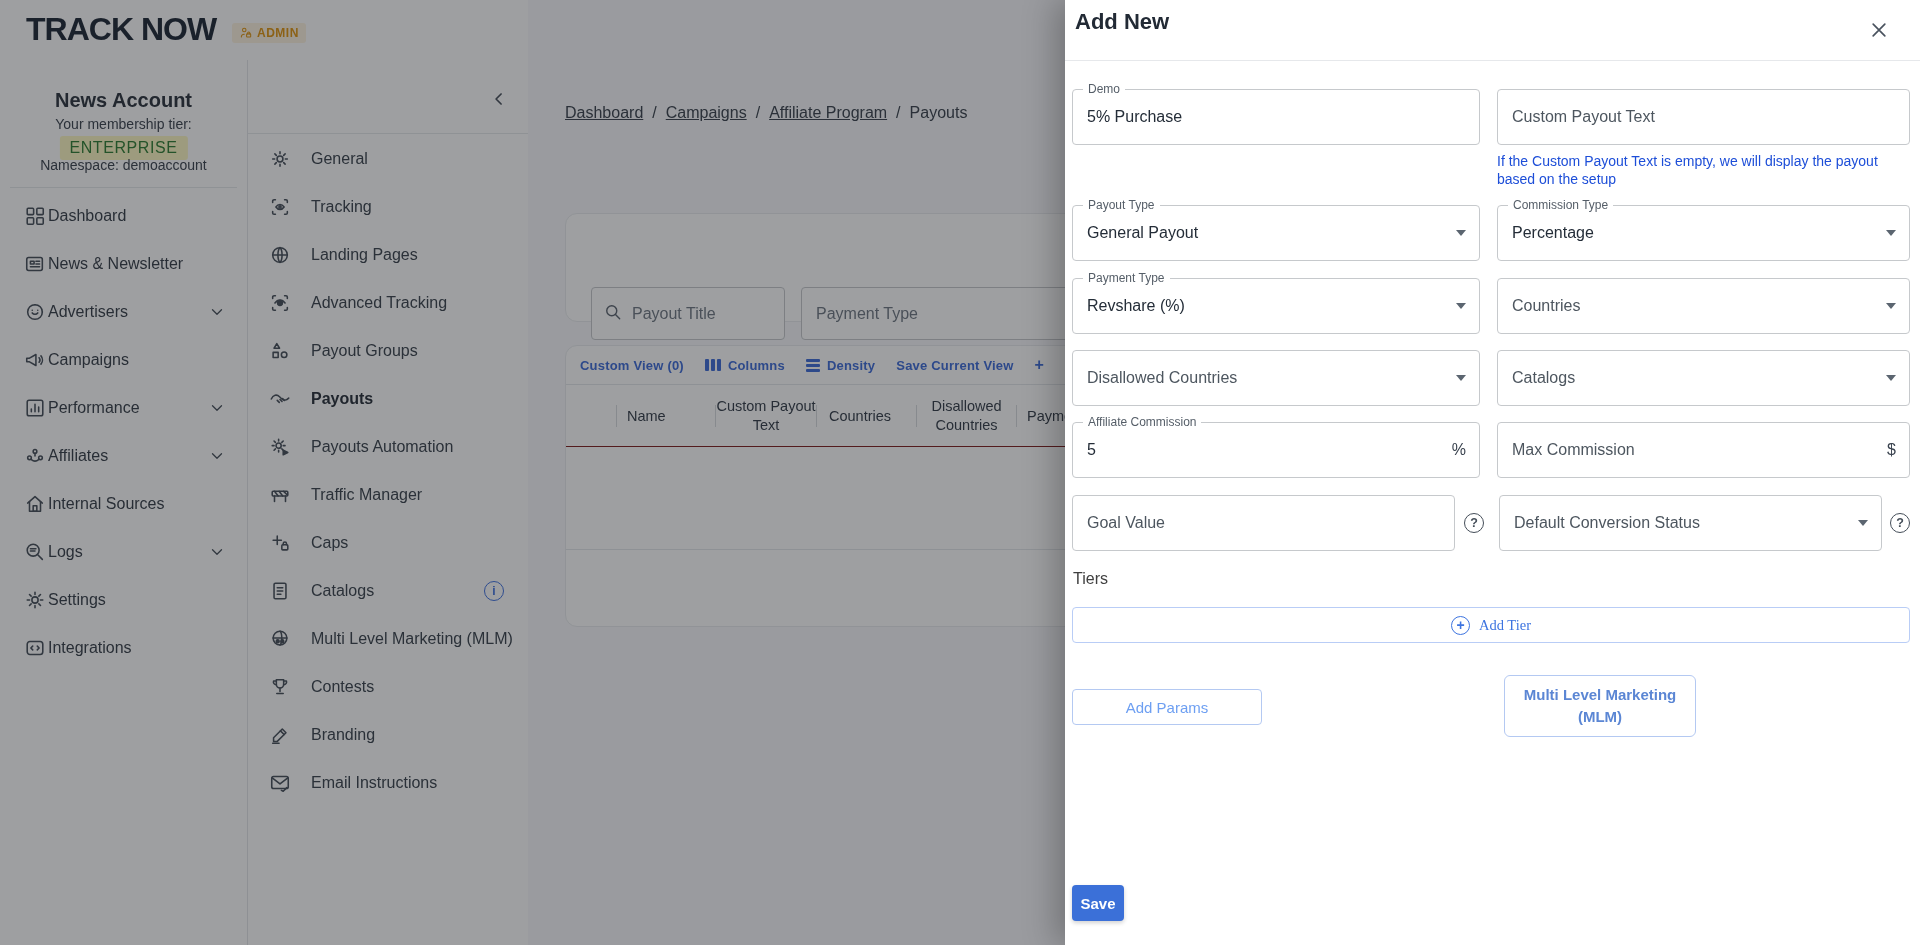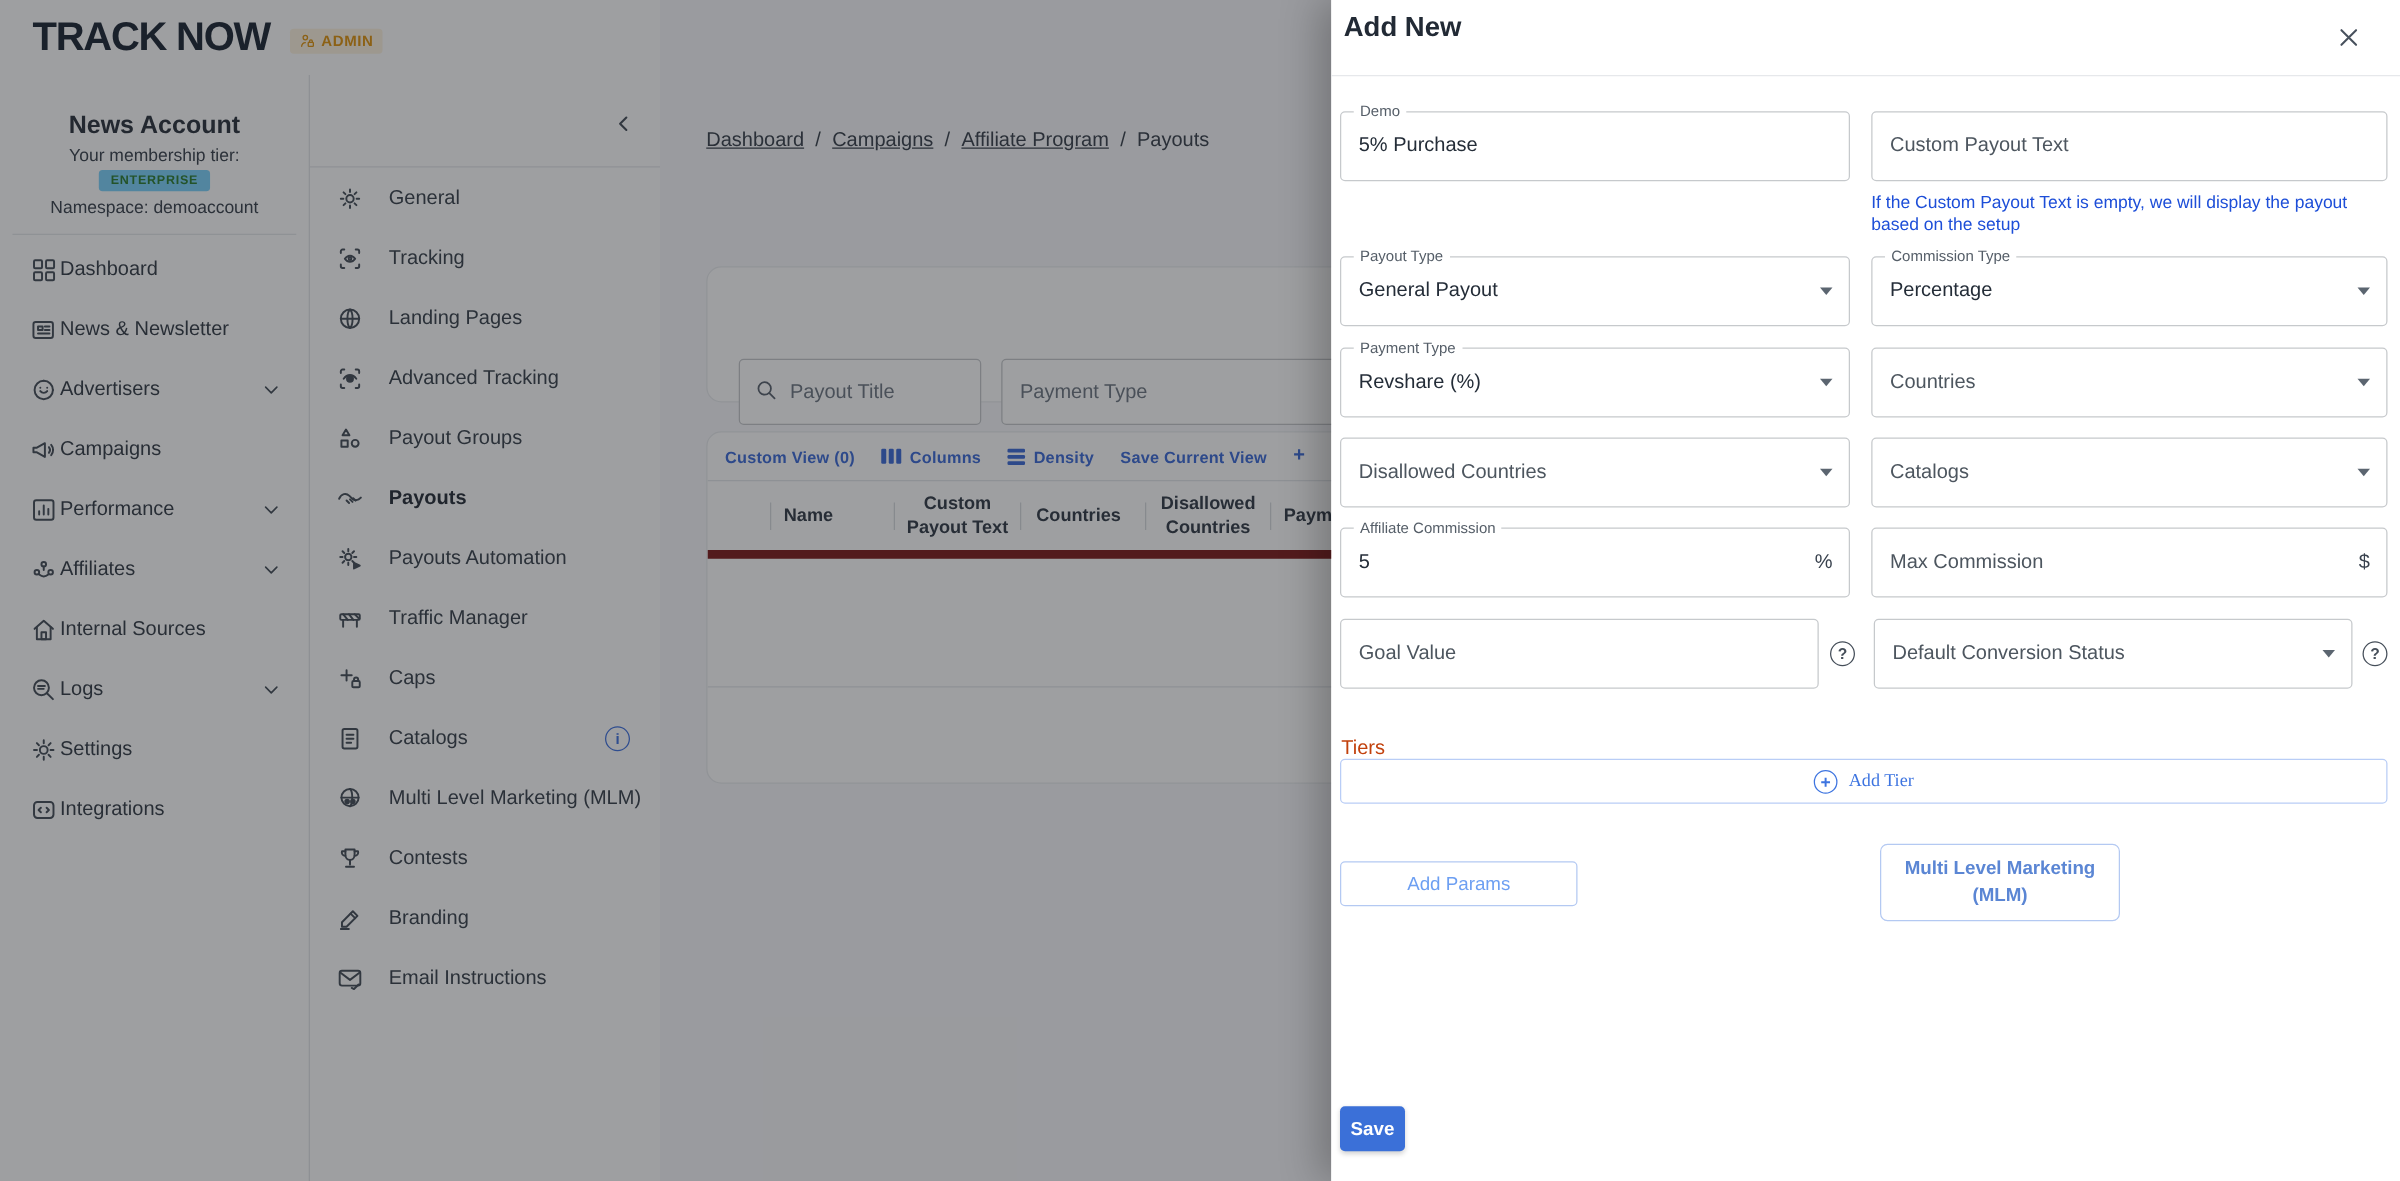--- a/index.html
+++ b/index.html
@@ -15,22 +15,22 @@
   .topbar { position:absolute; left:0; top:0; width:528px; height:60px; background:#fff; z-index:5; }
   .logo { position:absolute; left:26px; top:11px; font-size:32px; font-weight:800; letter-spacing:-1px; color:#1d2634; }
   .admin-badge { position:absolute; left:232px; top:23px; height:20px; background:#fdf3e0; border-radius:3px;
     display:flex; align-items:center; gap:4px; padding:0 7px; }
   .admin-badge .txt { font-size:12px; font-weight:700; color:#e0940f; letter-spacing:.5px; }
   .admin-badge svg { stroke:#e0940f; fill:none; stroke-width:1.8; stroke-linecap:round; stroke-linejoin:round; }
   
   .sidebar { position:absolute; left:0; top:0; width:247px; height:945px; background:#fff; z-index:4; }
   .acct-name { position:absolute; left:0; top:89px; width:247px; text-align:center; font-size:20px; font-weight:700; color:#2b333d; }
   .acct-tier-label { position:absolute; left:0; top:116px; width:247px; text-align:center; font-size:14px; color:#3a424d; }
-  .acct-badge { position:absolute; left:50%; transform:translateX(-50%); top:136px; background:#7dd3fc; color:#2e7d32;
-    font-size:10px; font-weight:700; letter-spacing:.6px; padding:3px 10px; border-radius:3px; }
+  .acct-badge { position:absolute; left:50%; transform:translateX(-50%); top:136px; background:#fef9c3; color:#2e7d32;
+    font-size:16px; font-weight:400; letter-spacing:.6px; padding:3px 10px; border-radius:3px; }
   .acct-ns { position:absolute; left:0; top:157px; width:247px; text-align:center; font-size:14px; color:#3a424d; }
   .sb-divider { position:absolute; left:10px; right:10px; top:187px; height:1px; background:#e6e8eb; }
   .nav { position:absolute; left:0; top:192px; width:247px; }
   .nav-item { position:relative; height:48px; display:flex; align-items:center; cursor:pointer; }
   .nav-item .icn { position:absolute; left:23px; width:24px; height:24px; display:flex; align-items:center; justify-content:center; }
   .nav-item .nav-label { position:absolute; left:48px; font-size:16px; color:#353d47; white-space:nowrap; }
   .nav-item .chev { position:absolute; left:205px; width:24px; height:24px; display:flex; align-items:center; justify-content:center; }
   .icn svg, .chev svg { stroke:#454e59; fill:none; stroke-width:1.7; stroke-linecap:round; stroke-linejoin:round; }
   
   .submenu { position:absolute; left:247px; top:0; width:281px; height:945px; background:#fff; border-left:1px solid #e4e6e9; z-index:4; }
@@ -58,22 +58,22 @@
   .ffield .mag { position:absolute; left:11px; top:14px; }
   .ffield svg { stroke:#5a636e; fill:none; stroke-width:1.7; stroke-linecap:round; }
   .table-card { left:37px; top:345px; width:565px; height:282px; overflow:hidden; }
   .ttoolbar { height:38px; display:flex; align-items:center; padding-left:14px; gap:21px; }
   .tbtn { display:flex; align-items:center; gap:7px; font-size:13px; font-weight:700; color:#3d6bd8; letter-spacing:.2px; cursor:pointer; white-space:nowrap; }
   .cols-icon { display:flex; gap:2px; }
   .cols-icon i { width:4px; height:12px; background:#3d6bd8; border-radius:1px; }
   .dens-icon { display:flex; flex-direction:column; gap:2px; }
   .dens-icon i { width:14px; height:3px; background:#3d6bd8; border-radius:1px; }
   .plus-lbl { font-size:16px; font-weight:700; color:#3d6bd8; cursor:pointer; }
-  .thead { height:63px; border-top:1px solid #e4e7ea; border-bottom:7px solid #7f1d1d; display:flex; align-items:center;
-    font-size:14.5px; font-weight:700; color:#333c48; }
+  .thead { height:63px; border-top:1px solid #e4e7ea; border-bottom:1px solid #7f1d1d; display:flex; align-items:center;
+    font-size:14.5px; font-weight:400; color:#333c48; }
   .hsep { width:1px; height:22px; background:#d8dbdf; flex:0 0 auto; }
   .hcell { display:flex; align-items:center; }
   .hc-spacer { width:50px; flex:0 0 auto; }
   .hc-name { width:98px; padding-left:10px; flex:0 0 auto; }
   .hc-cpt { width:100px; justify-content:center; text-align:center; line-height:1.25; flex:0 0 auto; }
   .hc-countries { width:99px; padding-left:12px; flex:0 0 auto; }
   .hc-disallowed { width:99px; justify-content:center; text-align:center; line-height:1.25; flex:0 0 auto; }
   .hc-payment { flex:1; padding-left:10px; white-space:nowrap; overflow:hidden; }
   .trow-empty1 { height:103px; border-bottom:1px solid #e4e7ea; }
   
@@ -91,21 +91,21 @@
   .fld .fval { padding-left:14px; font-size:16px; color:#242d38; white-space:nowrap; }
   .fld .fph  { padding-left:14px; font-size:16px; color:#4d565f; white-space:nowrap; }
   .fld .sel-arrow { position:absolute; right:13px; top:50%; margin-top:-3px; width:0; height:0;
     border-left:5px solid transparent; border-right:5px solid transparent; border-top:6px solid #5b6570; }
   .fld .sfx { position:absolute; right:13px; font-size:16px; color:#39424e; }
   .w-left { width:408px; flex:0 0 auto; }
   .w-right { flex:1; }
   .helper { position:absolute; left:432px; top:152px; width:412px; font-size:14px; color:#1d4ed8; line-height:1.32; }
   .help-circle { width:20px; height:20px; border:1.6px solid #454e59; border-radius:50%; color:#454e59; font-size:12.5px; font-weight:700;
     display:flex; align-items:center; justify-content:center; flex:0 0 auto; align-self:center; }
-  .tiers-label { position:absolute; left:8px; top:570px; font-size:16px; color:#c2410c;margin-top:20px; }
+  .tiers-label { position:absolute; left:8px; top:570px; font-size:16px; color:#404040; }
   .add-tier { position:absolute; left:7px; right:10px; top:607px; height:36px; border:1px solid #b9cdf6; border-radius:4px;
     display:flex; align-items:center; justify-content:center; gap:9px; cursor:pointer; background:#fff; }
   .add-tier .plus-circle { width:19px; height:19px; border:1.7px solid #3d74e0; border-radius:50%; color:#3d74e0;
     font-size:14px; font-weight:700; display:flex; align-items:center; justify-content:center; line-height:1; }
   .add-tier .at-label { font-size:14.5px; font-weight:500; color:#3d74e0;font-family:Liberation Serif, serif; }
   .add-params { position:absolute; left:7px; top:689px; width:190px; height:36px; border:1px solid #b4c9f2; border-radius:4px;
     background:#fff; font-size:15px; font-weight:500; color:#6d9ff2; display:flex; align-items:center; justify-content:center; cursor:pointer; }
   .mlm-btn { position:absolute; left:439px; top:675px; width:192px; height:62px; border:1px solid #b4c9f2; border-radius:6px;
     background:#fff; font-size:15px; font-weight:700; color:#5b86d4; display:flex; align-items:center; justify-content:center;
     text-align:center; line-height:1.45; padding:0 18px; cursor:pointer; }

